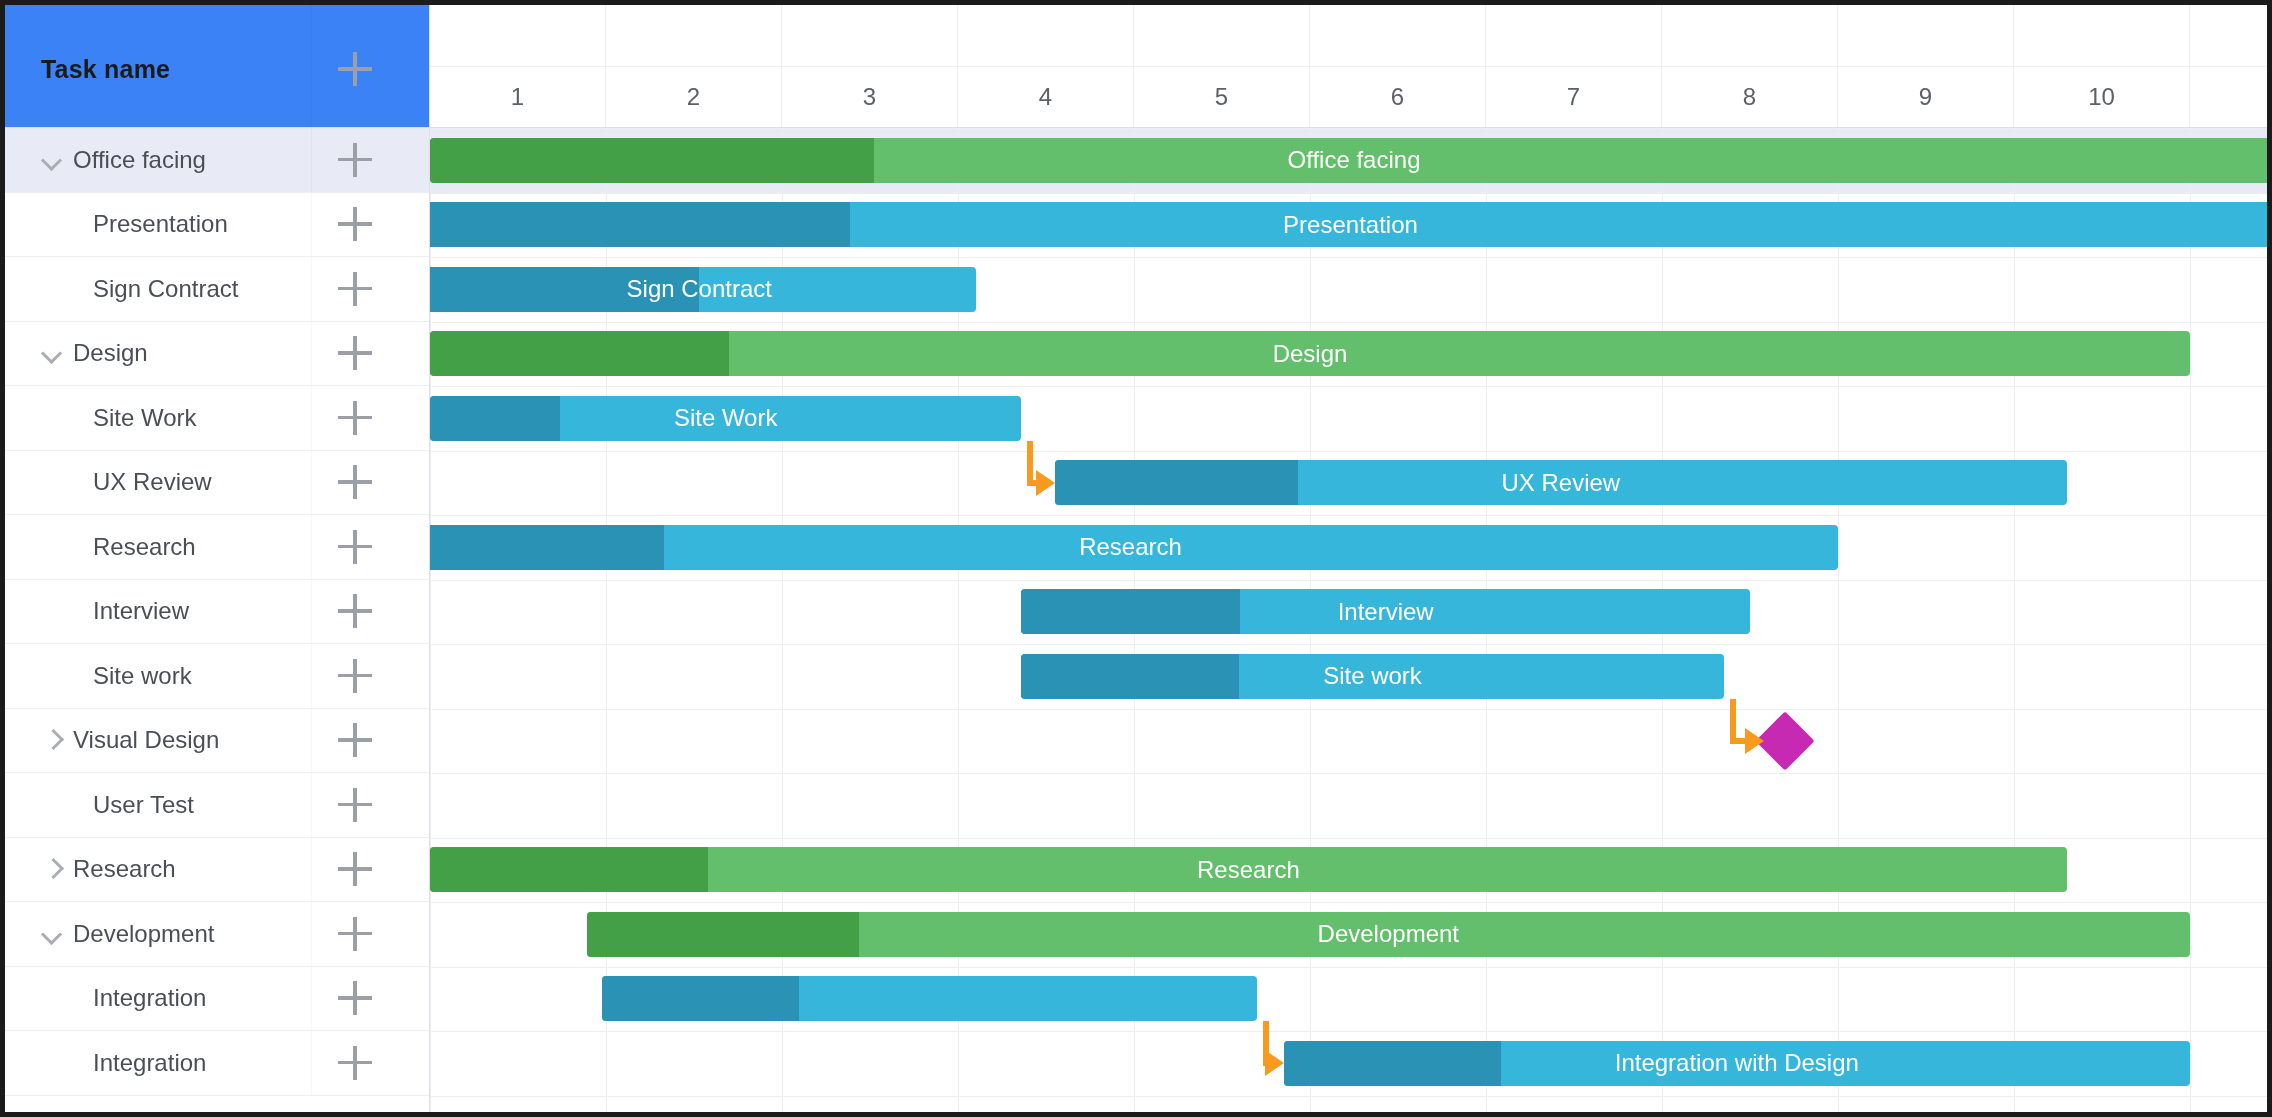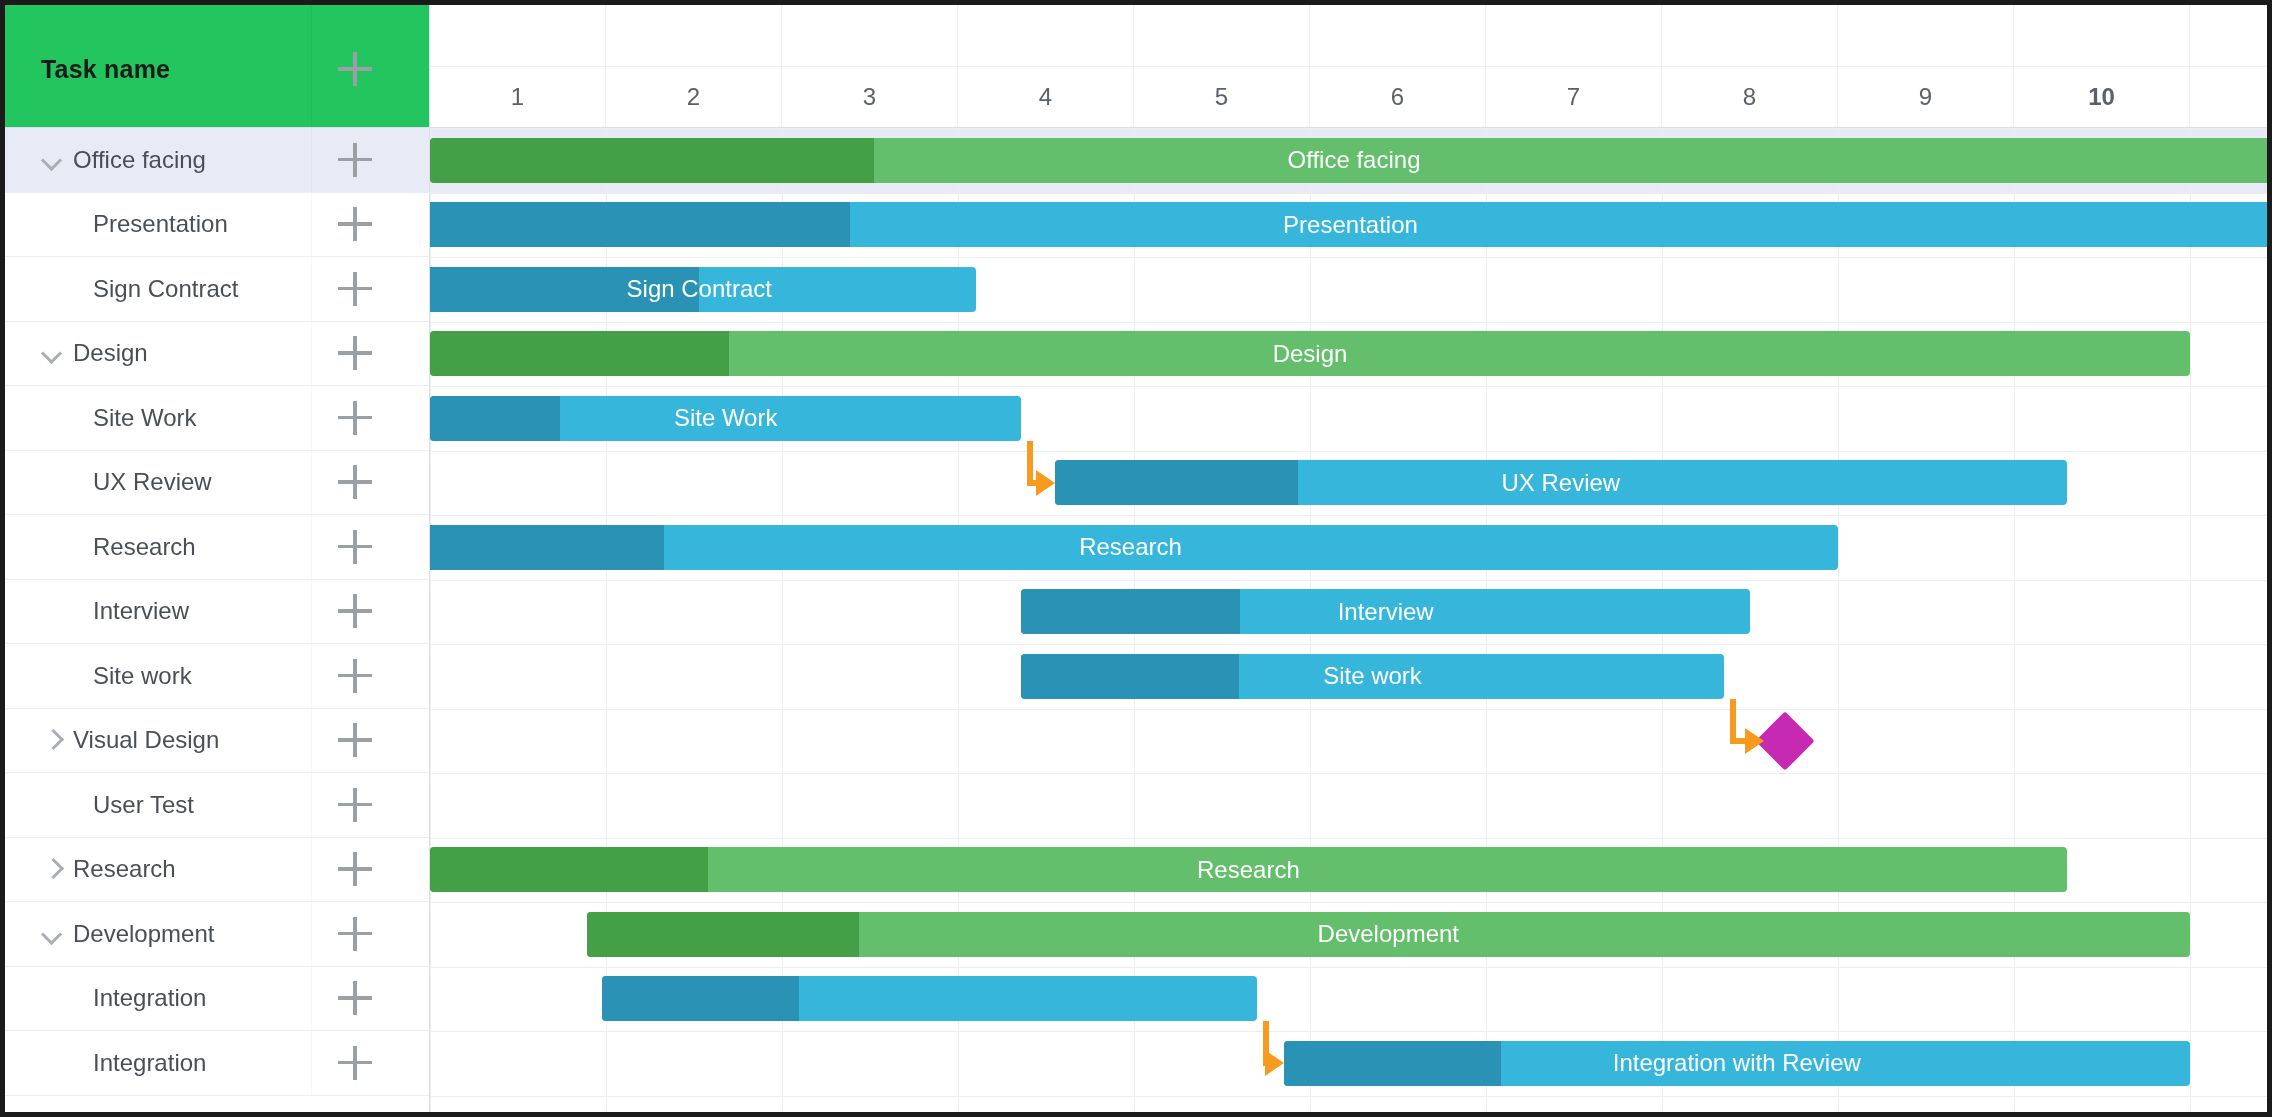--- a/index.html
+++ b/index.html
@@ -22,21 +22,21 @@
     box-sizing:border-box;
     border-right:1px solid #dcdfe6;
     background:#fff;
     z-index:3;
   }
   #tasklist-header{
     position:relative;
     height:123px;
     box-sizing:border-box;
     border-bottom:1px solid #dcdfe6;
-    background:#22c55e;
+    background:#3b82f6;
   }
   #tasklist-header .hdr-title{
     position:absolute;left:36px;top:50px;
     font-size:25px;font-weight:bold;color:#1b1b1b;
     letter-spacing:.2px;
   }
   .plus-icon{
     position:absolute;
     width:34px;height:34px;
   }
@@ -266,21 +266,21 @@
           </div>
           <div class="scale-cell" style="left: 1056px; width: 176px;">
             <div class="lbl">7</div>
           </div>
           <div class="scale-cell" style="left: 1232px; width: 176px;">
             <div class="lbl">8</div>
           </div>
           <div class="scale-cell" style="left: 1408px; width: 176px;">
             <div class="lbl">9</div>
           </div>
-          <div class="scale-cell" style="left: 1584px; width: 176px; font-weight: bold;">
+          <div class="scale-cell" style="left: 1584px; width: 176px;">
             <div class="lbl">10</div>
           </div>
         </div>
     </div>
     <div id="gridbg">
         <div class="rowband" style="top: 0px; height: 64.5px;"></div>
         <div class="hline" style="top: 0px;"></div>
         <div class="hline" style="top: 64.5px;"></div>
         <div class="hline" style="top: 129px;"></div>
         <div class="hline" style="top: 193.5px;"></div>
@@ -352,21 +352,21 @@
         </div>
         <div class="bar project" style="left: 156.64px; width: 1603.36px; top: 783.75px;">
           <div class="prog" style="width: 17%;"></div>
           <div class="btext">Development</div>
         </div>
         <div class="bar task" style="left: 172.48px; width: 654.72px; top: 848.25px;">
           <div class="prog" style="width: 30%;"></div>
         </div>
         <div class="bar task" style="left: 853.6px; width: 906.4px; top: 912.75px;">
           <div class="prog" style="width: 24%;"></div>
-          <div class="btext">Integration with Review</div>
+          <div class="btext">Integration with Design</div>
         </div>
         <div class="link">
           <div class="seg" style="left: 597.36px; top: 312.75px; width: 6px; height: 42px;"></div>
           <div class="seg" style="left: 597.36px; top: 351.75px; width: 8.44px; height: 6px;"></div>
           <div class="arrow" style="left: 605.8px; top: 341.75px;"></div>
         </div>
         <div class="link">
           <div class="seg" style="left: 1299.6px; top: 570.75px; width: 6px; height: 42px;"></div>
           <div class="seg" style="left: 1299.6px; top: 609.75px; width: 15.6px; height: 6px;"></div>
           <div class="arrow" style="left: 1315.2px; top: 599.75px;"></div>

